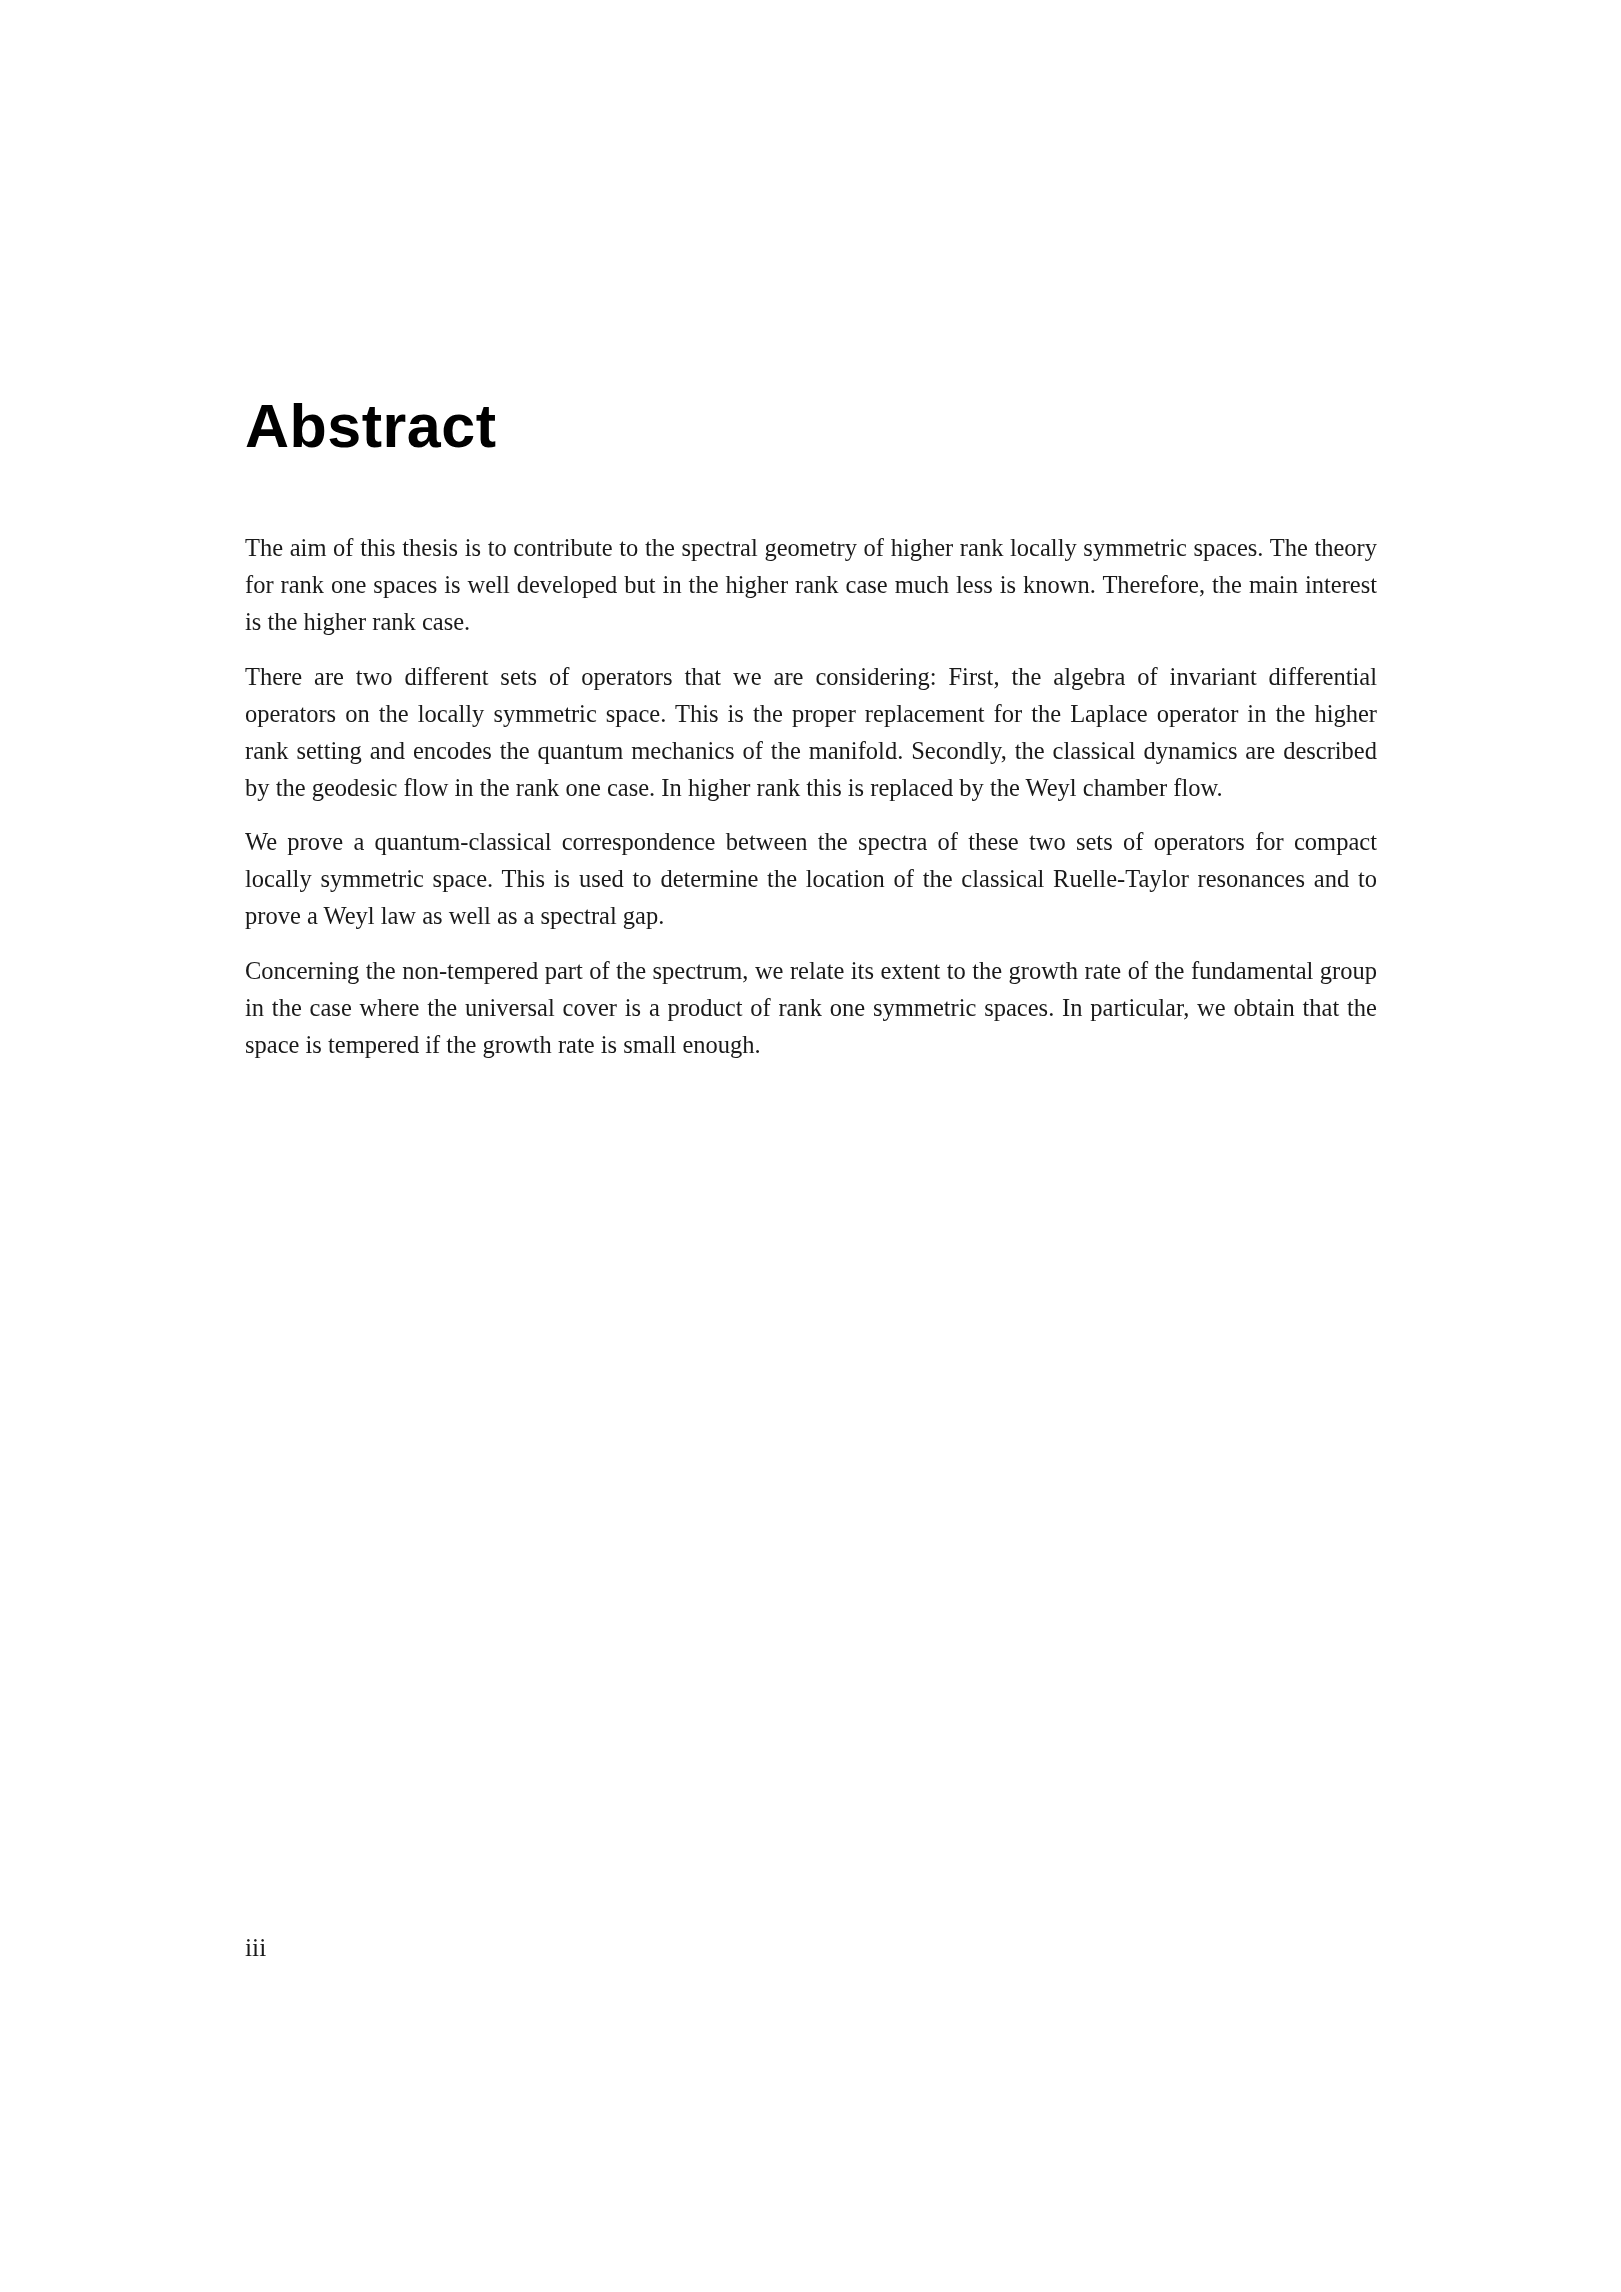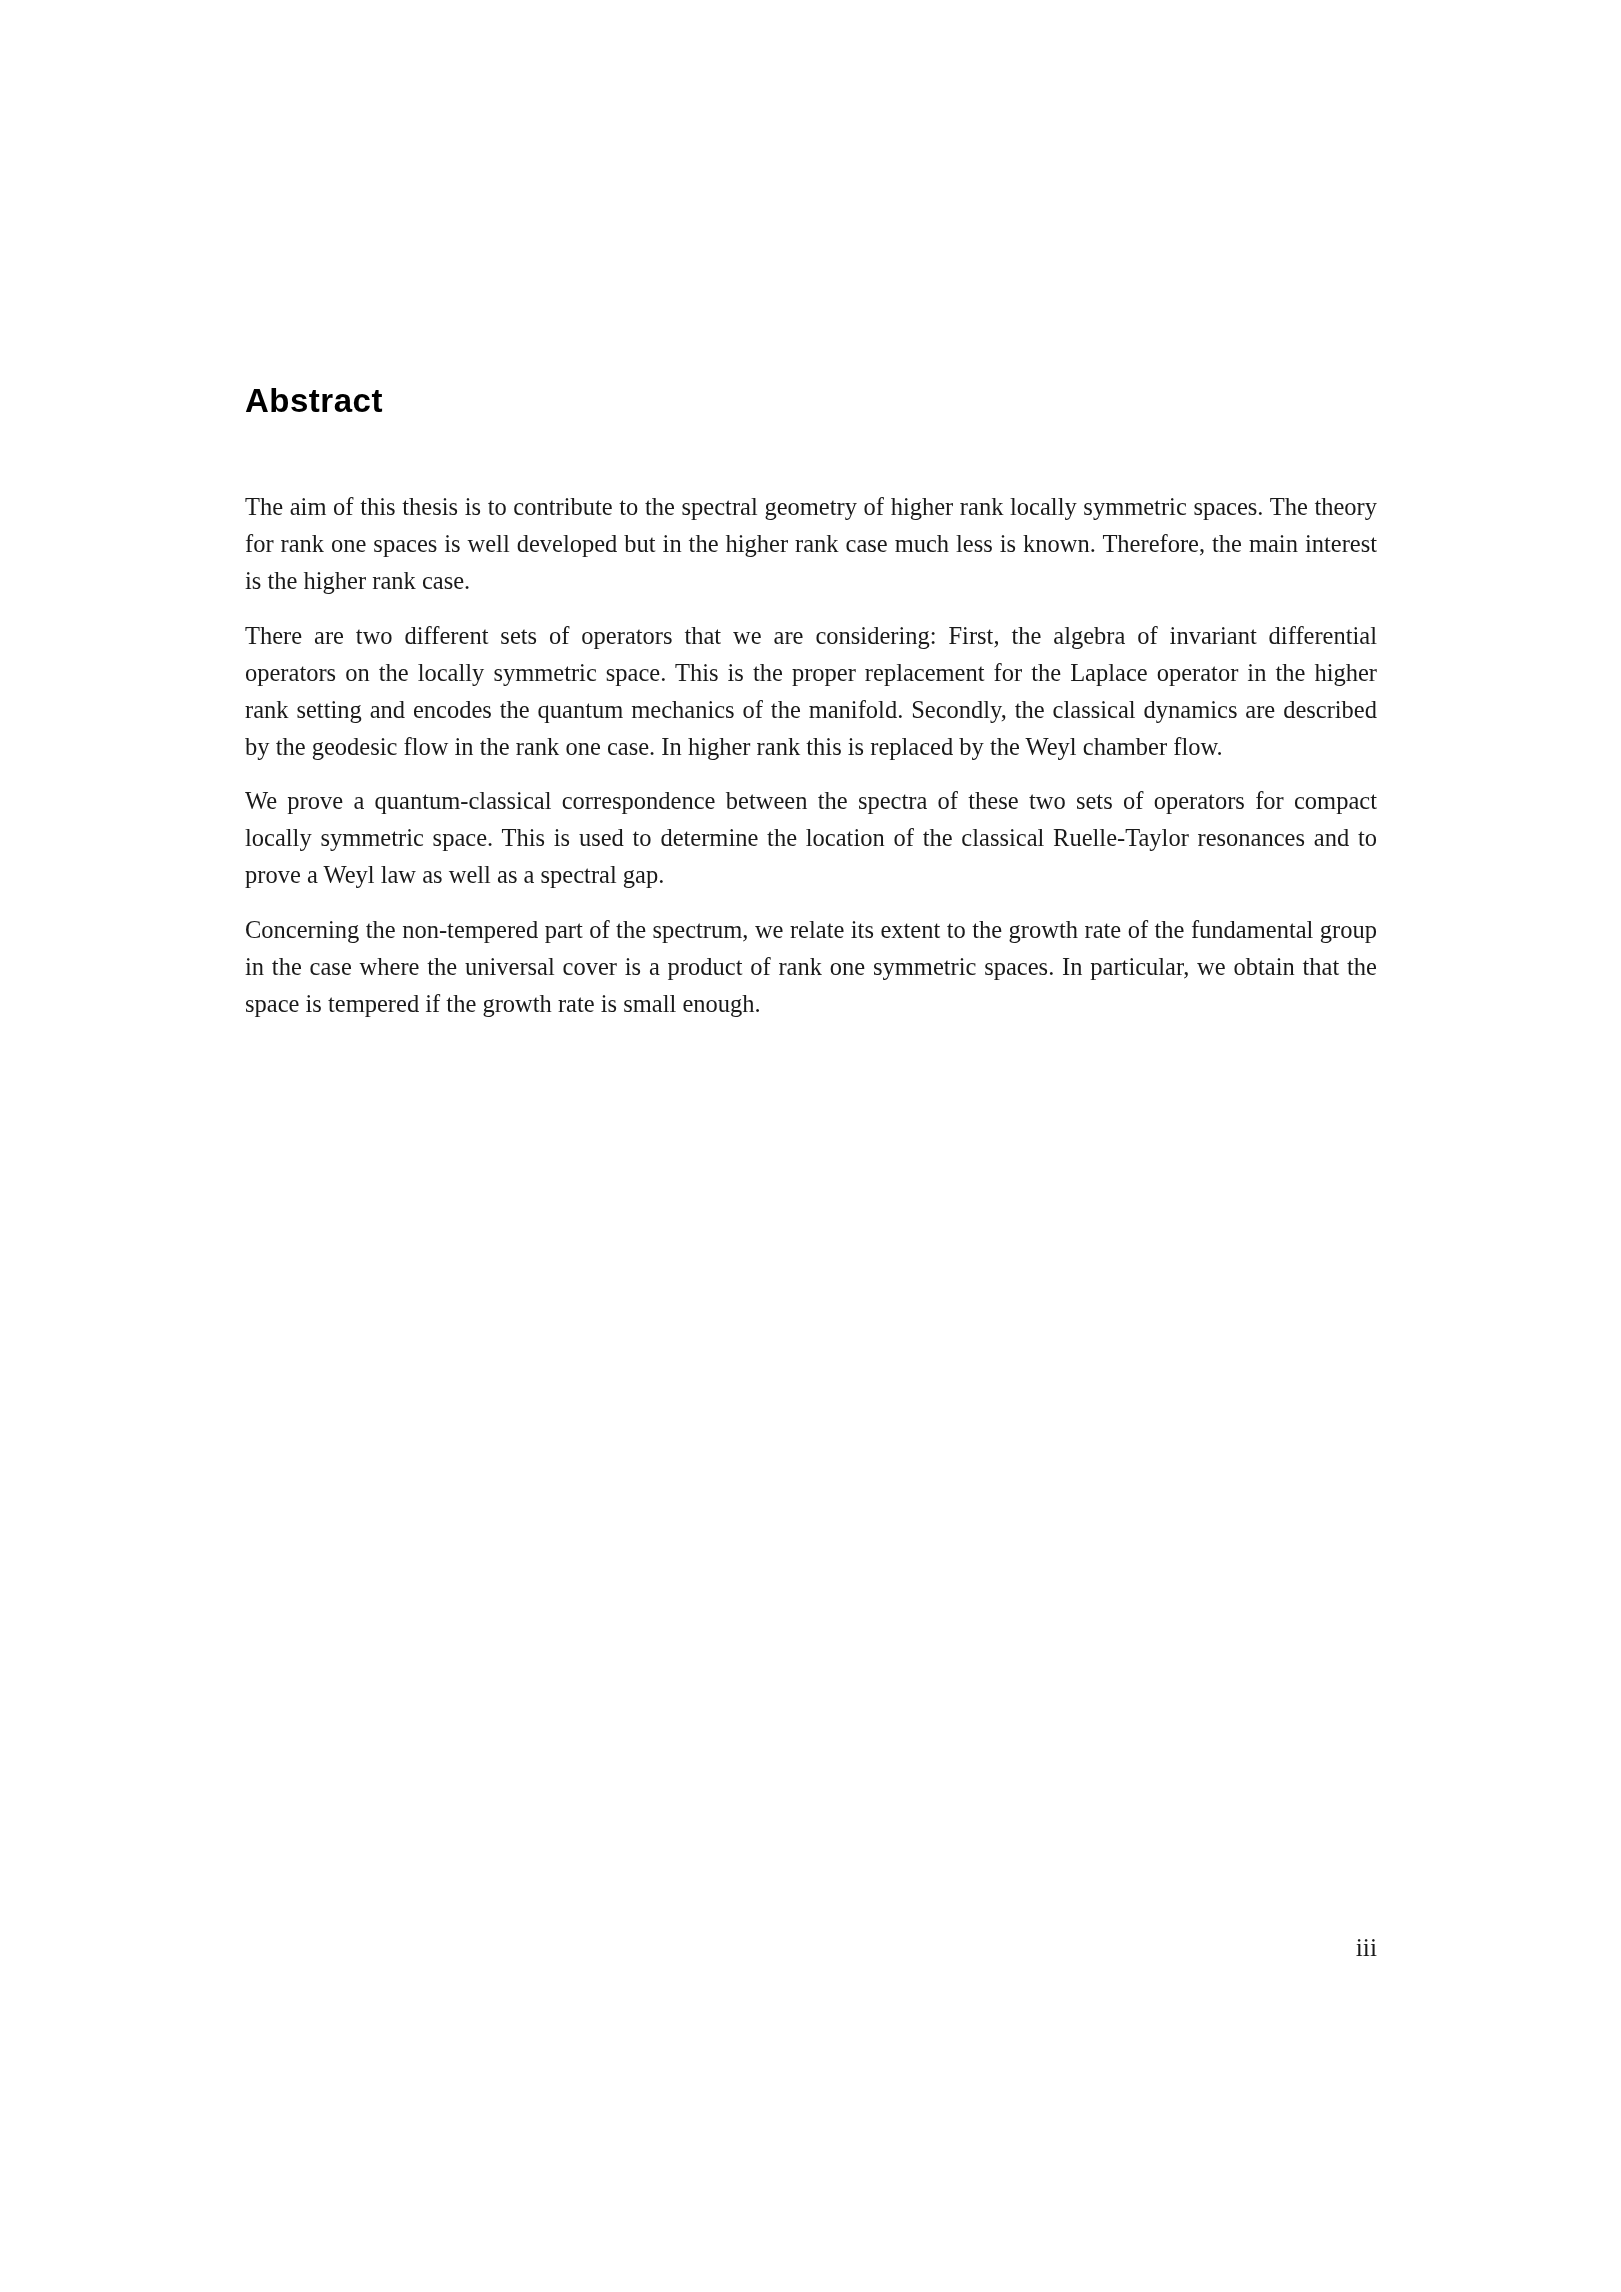--- a/index.html
+++ b/index.html
@@ -18,40 +18,40 @@
     }
     .content {
       position: absolute;
       left: 245px;
       top: 375px;
       width: 1132px;
     }
     .heading {
       font-family: "Liberation Sans", "DejaVu Sans", sans-serif;
       font-weight: 700;
-      font-size: 33px;
+      font-size: 61px;
       line-height: 1.1;
       color: #000000;
-      margin: 8px 0 69px 0;
+      margin: 18px 0 69px 0;
       letter-spacing: 0.5px;
     }
     .para {
       font-size: 24.5px;
       line-height: 37px;
       text-align: justify;
       margin: 0 0 17.6px 0;
       color: #1a1a1a;
       hyphens: none;
     }
     .page-number {
       position: absolute;
       left: 245px;
       top: 1933px;
       width: 1132px;
-      text-align: right;
+      text-align: left;
       font-size: 25.5px;
       color: #1a1a1a;
     }
   </style>
 </head>
 <body>
 
 <div class="page">
   <div class="content">
     <h1 class="heading">Abstract</h1>

